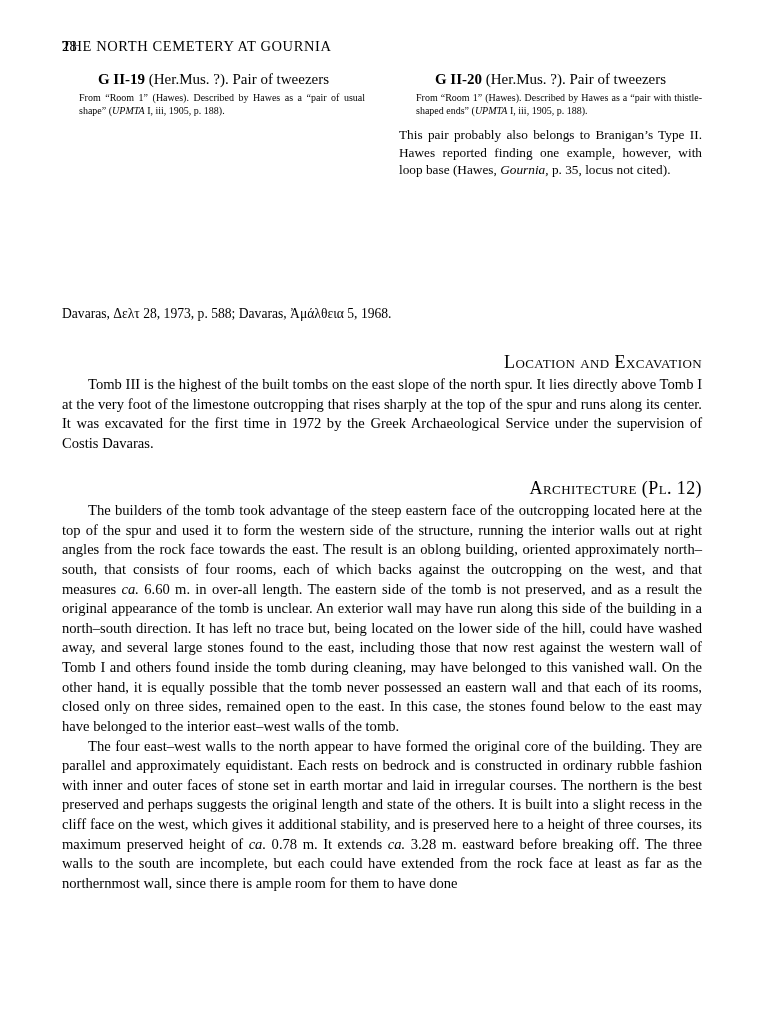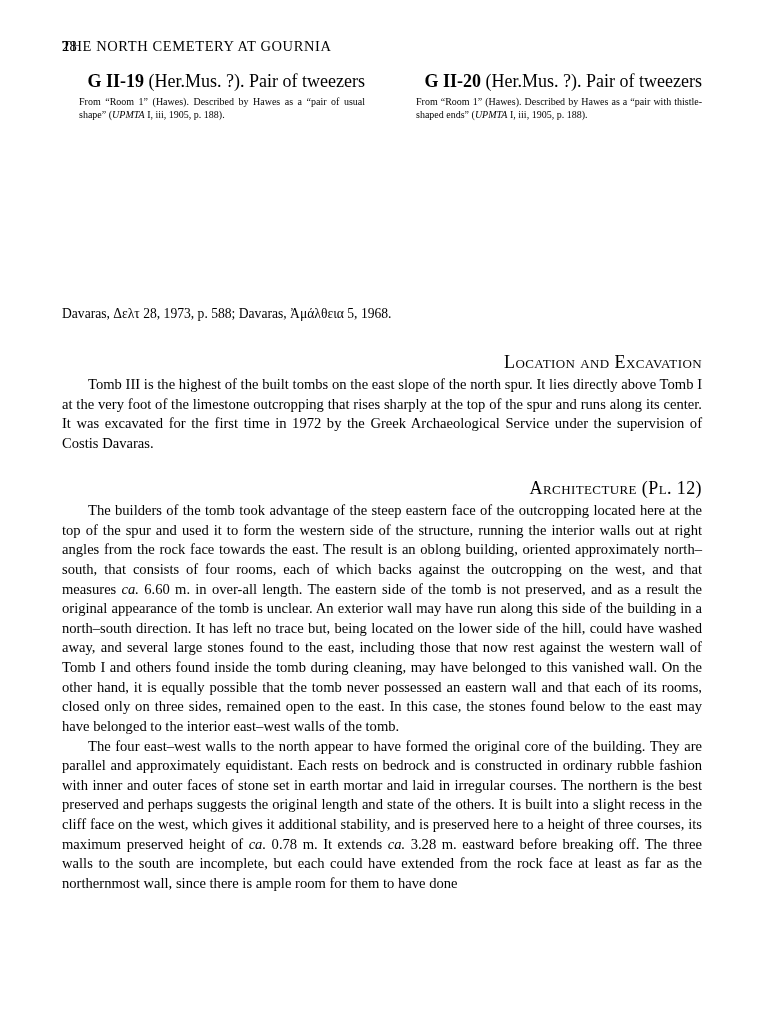--- a/index.html
+++ b/index.html
@@ -51,23 +51,23 @@
     left: 62px;
     top: 70px;
     width: 640px;
     display: flex;
     gap: 34px;
   }
   .col {
     width: 303px;
   }
   .entry-head {
-    font-size: 18px;
+    font-size: 15px;
     line-height: 1.28;
-    text-align: right;
+    text-align: center;
     margin: 0 0 2px 0;
   }
   .entry-head .lemma {
     font-weight: bold;
   }
   .entry-sub {
     font-size: 10px;
     line-height: 1.30;
     text-align: justify;
     margin: 0 0 9px 0;
@@ -149,20 +149,23 @@
     </div>
 
     <div class="col">
       <p class="entry-head">
         <span class="lemma">G II-20</span>
         <span>(Her.Mus. ?). Pair of tweezers</span>
       </p>
       <p class="entry-sub">
         <span>From “Room 1” (Hawes). Described by Hawes as a “pair with thistle-shaped ends” (<em>UPMTA</em> I, iii, 1905, p. 188).</span>
       </p>
+      <p class="entry-body">
+        <span>This pair probably also belongs to Branigan’s Type II. Hawes reported finding one example, however, with loop base (Hawes, <em>Gournia</em>, p. 35, locus not cited).</span>
+      </p>
     </div>
 
   </div>
 
   <div class="tomb-refs">Davaras, Δελτ 28, 1973, p. 588; Davaras, Ἀμάλθεια 5, 1968.</div>
 
   <div class="section" id="sec-location">
     <div class="section-title smallcaps">Location and Excavation</div>
     <p class="body-par">Tomb III is the highest of the built tombs on the east slope of the north spur. It lies directly above Tomb I at the very foot of the limestone outcropping that rises sharply at the top of the spur and runs along its center. It was excavated for the first time in 1972 by the Greek Archaeological Service under the supervision of Costis Davaras.</p>
   </div>

